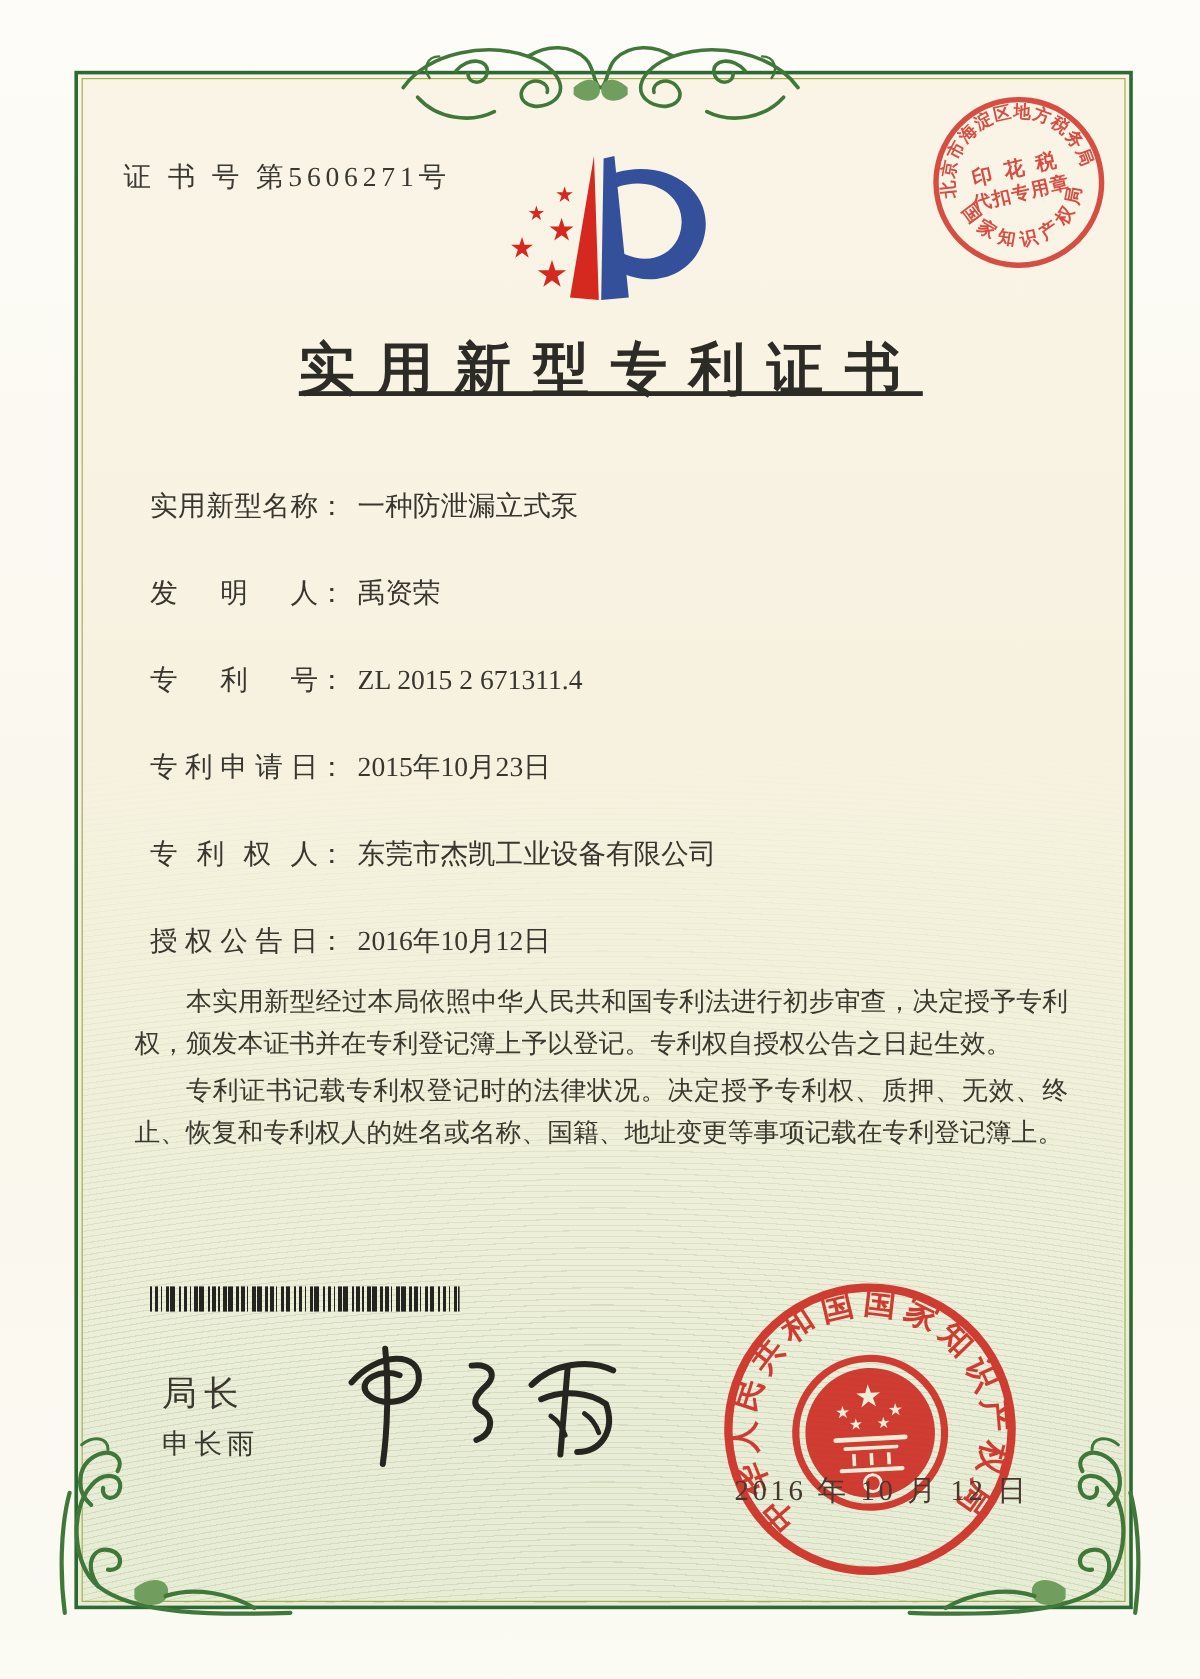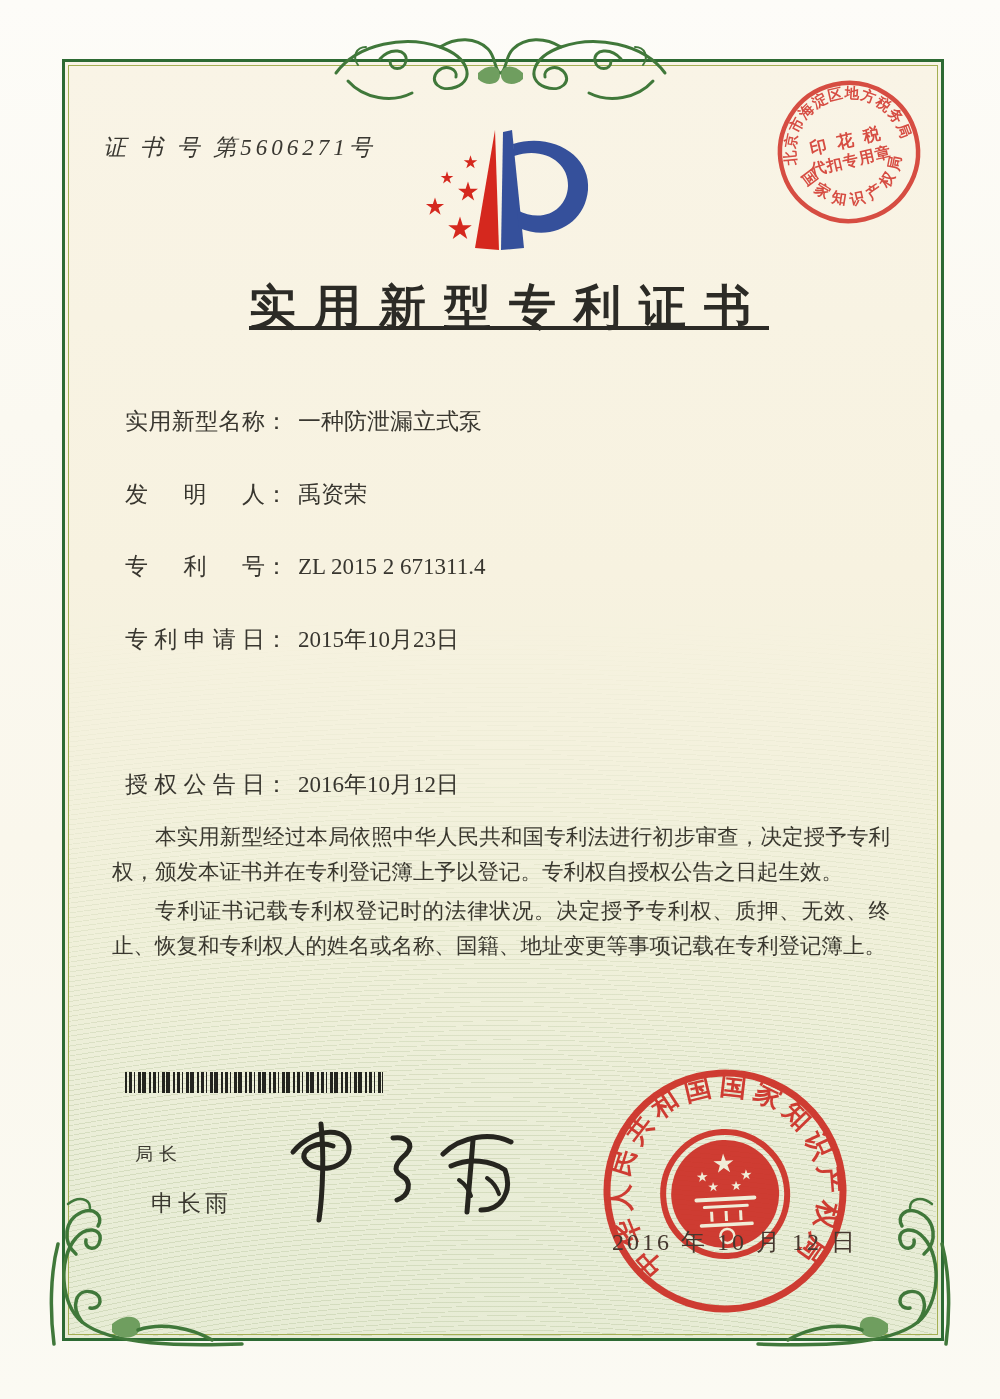--- a/index.html
+++ b/index.html
@@ -20,34 +20,34 @@
     mask-image:linear-gradient(180deg,transparent 0,rgba(0,0,0,.55) 40%,#000 68%);
   }
   .frame{
     position:absolute;left:62px;top:59px;width:876px;height:1276px;
     border:3px solid #2d6a33;
   }
   .frame::before{
     content:"";position:absolute;left:3px;top:3px;right:3px;bottom:3px;
     border:1.5px solid #a4af52;
   }
-  .cert-no{position:absolute;left:103px;top:132px;font-size:23px;letter-spacing:4px;color:#3a3832;font-style:italic;}
+  .cert-no{position:absolute;left:103px;top:132px;font-size:23px;letter-spacing:4px;color:#3a3832;}
   .title{position:absolute;left:0;top:276px;width:100%;text-align:center;
     font-size:47px;font-weight:700;letter-spacing:18px;color:#2c2b26;text-indent:18px;text-decoration:underline;}
   .field{position:absolute;left:125px;font-size:23px;color:#38362f;white-space:nowrap;}
   .flabel{display:inline-block;width:140px;text-align:justify;text-align-last:justify;}
   .fcolon{margin-right:10px;}
   .f0{top:406px;} .f1{top:479px;} .f2{top:551px;} .f3{top:624px;} .f4{top:696px;} .f5{top:769px;}
   .body-text{position:absolute;left:112px;top:820px;width:778px;font-size:21.5px;
-    line-height:35px;text-align:justify;color:#3a382f;}
+    line-height:35px;text-align:justify;color:#3a382f;font-family:Liberation Mono, monospace;}
   .body-text p{margin:0 0 4px 0;text-indent:2em;}
   .barcode{position:absolute;left:125px;top:1072px;width:258px;height:21px;
     background:repeating-linear-gradient(90deg,#23241f 0 2px,transparent 2px 4px,#23241f 4px 7px,transparent 7px 9px,#23241f 9px 10px,transparent 10px 13px,#23241f 13px 16px,transparent 16px 17px,#23241f 17px 21px,transparent 21px 24px);}
-  .signer-title{position:absolute;left:135px;top:1142px;font-size:18px;letter-spacing:6px;color:#3a382f;}
-  .signer-name{position:absolute;left:135px;top:1188px;font-size:23px;letter-spacing:4px;color:#3a382f;margin-left:16px;}
+  .signer-title{position:absolute;left:135px;top:1142px;font-size:29px;letter-spacing:6px;color:#3a382f;}
+  .signer-name{position:absolute;left:135px;top:1188px;font-size:23px;letter-spacing:4px;color:#3a382f;}
   .signature{position:absolute;left:275px;top:1112px;}
   .big-seal{position:absolute;left:600px;top:1066px;transform:rotate(-3deg);opacity:.93;}
   .seal-date{position:absolute;left:612px;top:1226px;font-size:24px;letter-spacing:3px;
     color:#45382f;font-weight:400;white-space:nowrap;}
   .tax-stamp{position:absolute;left:773px;top:76px;transform:rotate(-13deg);opacity:.92;}
   .footer{position:absolute;left:0;top:1293px;width:100%;text-align:center;
     font-size:18px;letter-spacing:3px;color:#4b4a41;}
   .dragons{position:absolute;left:328px;top:29px;}
   .corner-left{position:absolute;left:42px;top:1194px;}
   .corner-right{position:absolute;left:748px;top:1194px;transform:scaleX(-1);}
@@ -118,20 +118,23 @@
     <span class="flabel">实用新型名称</span><span class="fcolon">：</span><span>一种防泄漏立式泵</span>
   </div>
   <div class="field f1">
     <span class="flabel">发明人</span><span class="fcolon">：</span><span>禹资荣</span>
   </div>
   <div class="field f2">
     <span class="flabel">专利号</span><span class="fcolon">：</span><span>ZL 2015 2 671311.4</span>
   </div>
   <div class="field f3">
     <span class="flabel">专利申请日</span><span class="fcolon">：</span><span>2015年10月23日</span>
+  </div>
+  <div class="field f4">
+    <span class="flabel">专利权人</span><span class="fcolon">：</span><span>东莞市杰凯工业设备有限公司</span>
   </div>
   <div class="field f5">
     <span class="flabel">授权公告日</span><span class="fcolon">：</span><span>2016年10月12日</span>
   </div>
 
   <div class="body-text">
     <p>本实用新型经过本局依照中华人民共和国专利法进行初步审查，决定授予专利权，颁发本证书并在专利登记簿上予以登记。专利权自授权公告之日起生效。</p>
     <p>专利证书记载专利权登记时的法律状况。决定授予专利权、质押、无效、终止、恢复和专利权人的姓名或名称、国籍、地址变更等事项记载在专利登记簿上。</p>
   </div>
 

